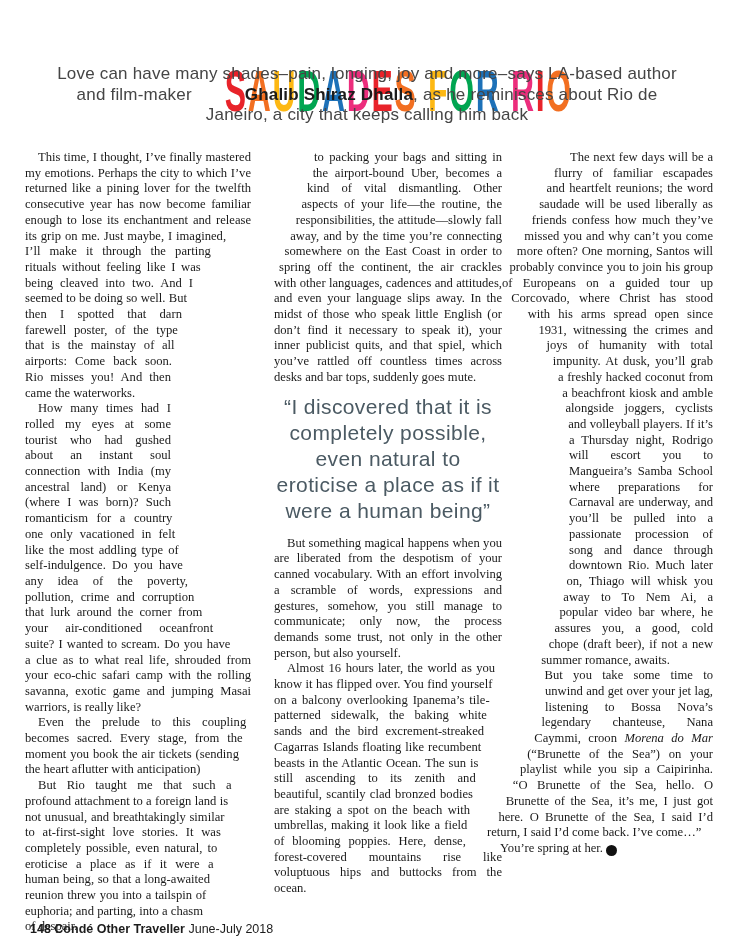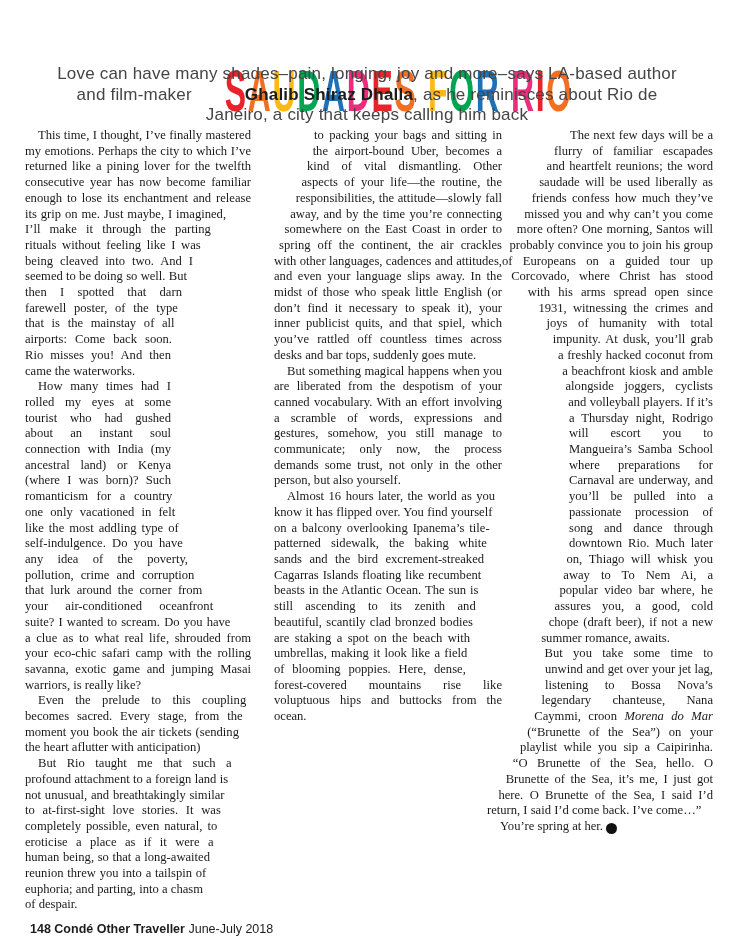--- a/index.html
+++ b/index.html
@@ -15,21 +15,21 @@
     font-size:57px; line-height:1; letter-spacing:3px; white-space:pre;
   }
   #subtitle {
     position:absolute; top:64px; left:57px; width:620px; text-align:center;
     font-family:"Liberation Sans", sans-serif; font-size:17px; line-height:1.22;
     color:#454545; letter-spacing:0.2px;
   }
   #subtitle b { color:#1c1c1c;margin-left:48px; }
   
   .col {
-    position:absolute; top:128px; height:792px; overflow:hidden;
+    position:absolute; top:150px; height:792px; overflow:hidden;
     font-size:12.6px; line-height:15.7px; text-align:justify;
     text-justify:inter-word;
   }
   #col1 { left:25px;  width:226px; }
   #col2 { left:259px; width:228px;margin-left:15px; }
   #col3 { left:487px; width:226px; }
   .col p { margin:0; }
   .col p.ind { text-indent:13px; }
   
   .shape { shape-margin:4px; }
@@ -85,20 +85,21 @@
     <span id="c1-bot" class="shape"></span>
     <p class="ind">This time, I thought, I’ve finally mastered my emotions. Perhaps the city to which I’ve returned like a pining lover for the twelfth consecutive year has now become familiar enough to lose its enchantment and release its grip on me. Just maybe, I imagined, I’ll make it through the parting rituals without feeling like I was being cleaved into two. And I seemed to be doing so well. But then I spotted that darn farewell poster,  of the type that is the mainstay of all airports: Come back soon. Rio misses you! And then came the waterworks.</p>
     <p class="ind">How many times had I rolled my eyes at some tourist who had gushed about an instant soul connection with India (my ancestral land) or Kenya (where I was born)? Such romanticism for a country one only vacationed in felt like the most addling type of self-indulgence. Do you have any idea of the poverty, pollution, crime and corruption that lurk around the corner from your air-conditioned oceanfront suite? I wanted to scream. Do you have a clue as to what real life, shrouded from your eco-chic safari camp with the rolling savanna, exotic game and jumping Masai warriors, is really like?</p>
     <p class="ind">Even the prelude to this coupling becomes sacred. Every stage, from the moment you book the air tickets (sending the heart aflutter with anticipation)</p>
     <p class="ind">But Rio taught me that such a profound attachment to a foreign land is not unusual, and breathtakingly similar to at-first-sight love stories. It was completely possible, even natural, to eroticise a place as if it were a human being, so that a long-awaited reunion threw you into a tailspin of euphoria; and parting, into a chasm of despair.</p>
   </div>
 
   <div id="col2" class="col">
     <span id="c2-top" class="shape"></span>
     <p>to packing your bags and sitting in the airport-bound Uber, becomes a kind of vital dismantling. Other aspects of your life—the routine, the responsibilities, the attitude—slowly fall away, and by the time you’re connecting somewhere on the East Coast in order to spring off the continent, the air crackles with other languages, cadences and attitudes, and even your language slips away. In the midst of those who speak little English (or don’t find it necessary to speak it), your inner publicist quits, and that spiel, which you’ve rattled off countless times across desks and bar tops, suddenly goes mute.</p>
+    <div id="pull-quote" style="color: rgb(75, 90, 99);">“I discovered that it is completely possible, even natural to eroticise a place as if it were a human being”</div>
     <p class="ind">But something magical happens when you are liberated from the despotism of your canned vocabulary. With an effort involving a scramble of words, expressions and gestures, somehow, you still manage to communicate; only now, the process demands some trust, not only in the other person, but also yourself.</p>
     <p class="ind"><span id="c2-bot" class="shape"></span><span>Almost 16 hours later, the world as you know it has flipped over. You find yourself on a balcony overlooking Ipanema’s tile-patterned sidewalk, the baking white sands and the bird excrement-streaked Cagarras Islands floating like recumbent beasts in the Atlantic Ocean. The sun is still ascending to its zenith and beautiful, scantily clad bronzed bodies are staking a spot on the beach with umbrellas, making it look like a field of blooming poppies. Here, dense, forest-covered mountains rise like voluptuous hips and buttocks from the ocean.</span></p>
   </div>
 
   <div id="col3" class="col">
     <span id="c3-top" class="shape"></span>
     <span id="c3-mid" class="shape"></span>
     <span id="c3-bot" class="shape"></span>
     <p class="ind">The next few days will be a flurry of familiar escapades and heartfelt reunions; the word saudade will be used liberally as friends confess how much they’ve missed you and why can’t you come more often? One morning, Santos will probably convince you to join his group of Europeans on a guided tour up Corcovado, where Christ has stood with his arms spread open since 1931, witnessing the crimes and joys of humanity with total impunity. At dusk, you’ll grab a freshly hacked coconut from a beachfront kiosk and amble alongside joggers, cyclists and volleyball players. If it’s a Thursday night, Rodrigo will escort you to Mangueira’s Samba School where preparations for Carnaval are underway, and you’ll be pulled into a passionate procession of song and dance through downtown Rio. Much later on, Thiago will whisk you away to To Nem Ai, a popular video bar where, he assures you, a good, cold chope (draft beer), if not a new summer romance, awaits.</p>
     <p class="ind"><span>But you take some time to unwind and get over your jet lag, listening to Bossa Nova’s legendary chanteuse, Nana Caymmi, croon </span><span class="italic">Morena do Mar</span><span> (“Brunette of the Sea”) on your playlist while you sip a Caipirinha. “O Brunette of the Sea, hello. O Brunette of the Sea, it’s me, I just got here. O Brunette of the Sea, I said I’d return, I said I’d come back. I’ve come…”</span></p>

